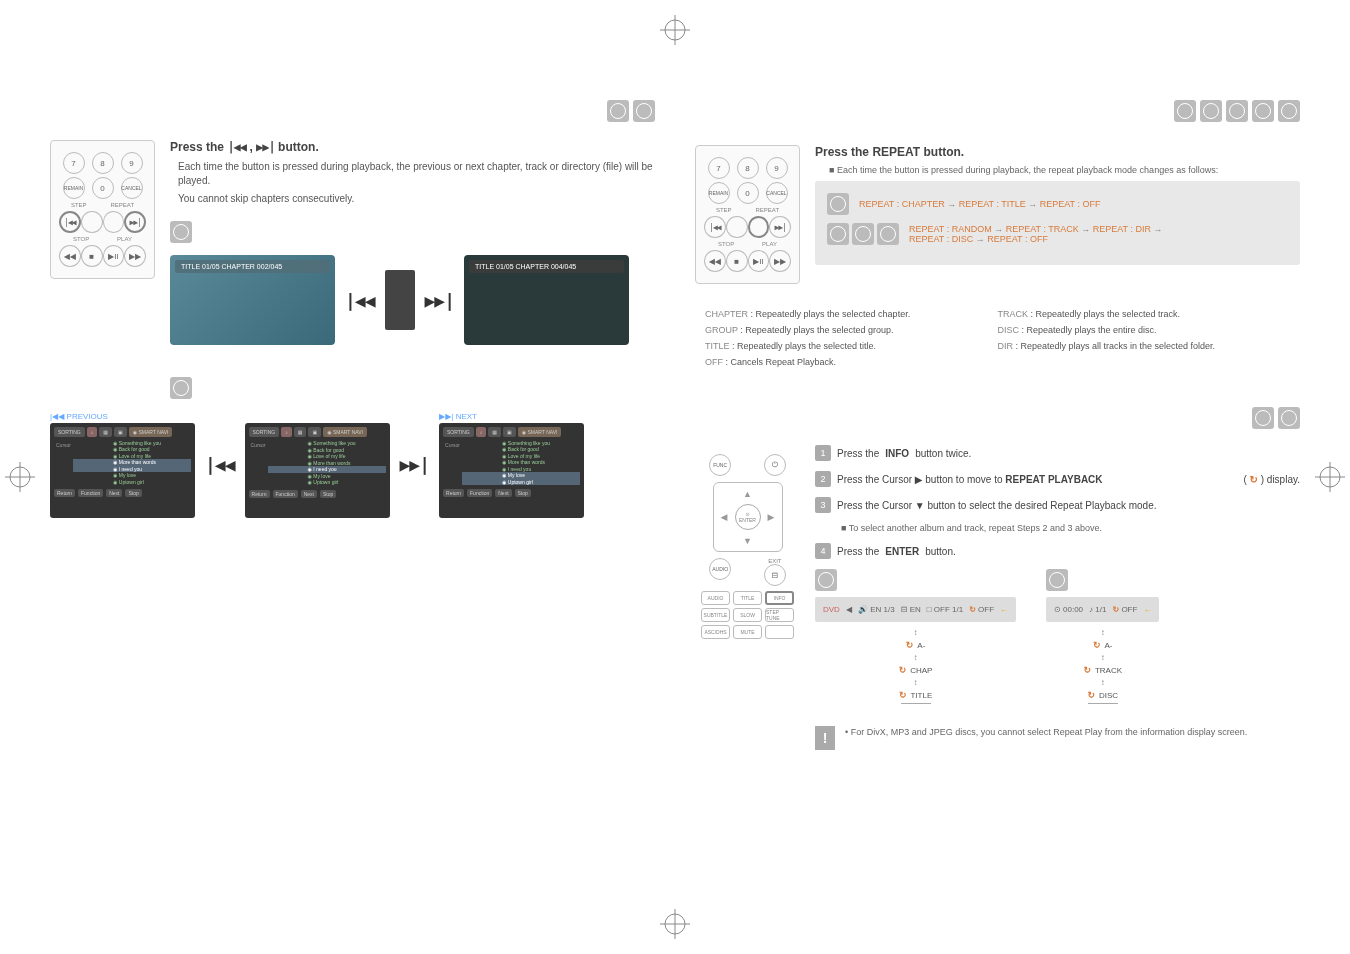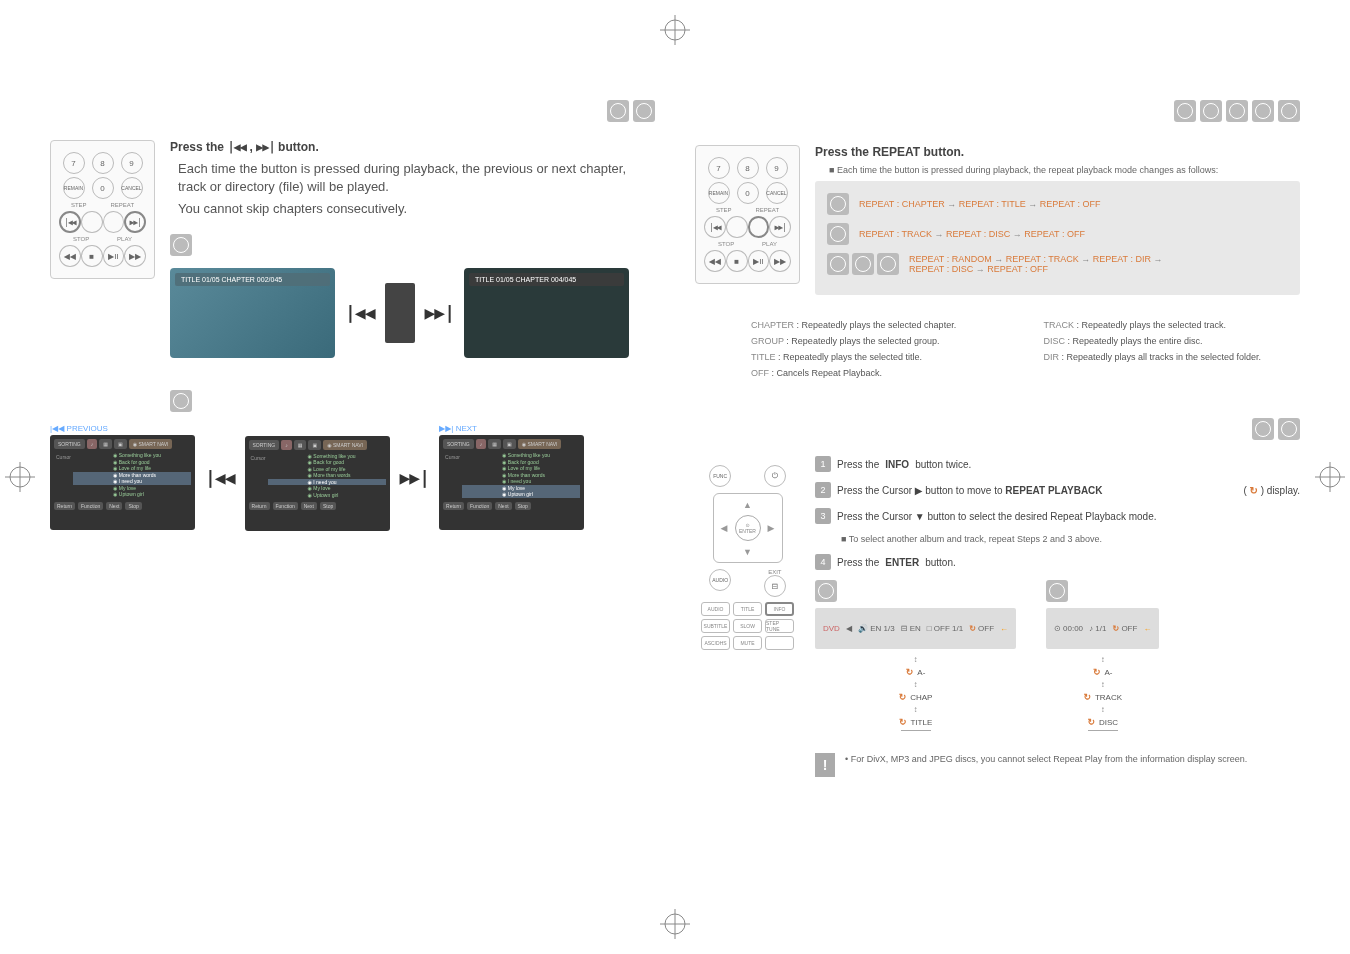--- a/index.html
+++ b/index.html
@@ -63,21 +63,21 @@
       justify-content: center; font-size: 9px; color: #fff;
     }
     .disc-icon::before {
       content: '';
       width: 14px; height: 14px; border-radius: 50%;
       border: 1px solid #fff;
       display: block;
     }
 
     h3 { font-size: 12px; font-weight: bold; color: #444; margin-bottom: 6px; }
-    .instruction-text { font-size: 13px; color: #555; line-height: 1.4; margin-bottom: 4px; padding-left: 8px; }
+    .instruction-text { font-size: 10px; color: #555; line-height: 1.4; margin-bottom: 4px; padding-left: 8px; }
     .sub-note { font-size: 9px; color: #666; padding-left: 14px; }
 
     .screenshot-row { display: flex; gap: 10px; align-items: center; margin: 12px 0; }
     .tv-screen {
       width: 165px; height: 90px;
       background: linear-gradient(135deg, #5a8a9a, #3a6a7a);
       border-radius: 4px; position: relative;
       color: #fff; font-size: 8px; padding: 5px;
     }
     .tv-screen.dark { background: #2a3a3a; }
@@ -118,35 +118,35 @@
     .repeat-lbl { color: #d97a3a; }
     .repeat-arrow { color: #888; }
 
     .definitions {
       margin-top: 25px;
       padding: 0 10px;
     }
     .def-row { display: flex; margin-bottom: 6px; font-size: 9px; color: #555; }
     .def-left { width: 50%; padding-right: 10px; }
     .def-right { width: 50%; }
-    .def-term { color: #888; margin-left: 46px; }
+    .def-term { color: #888; }
     .def-sub { font-size: 8px; color: #777; padding-left: 48px;}
 
     .section-2 { margin-top: 40px; }
     .step-row { font-size: 10px; color: #444; margin-bottom: 10px; display: flex; align-items: center; gap: 6px;}
     .step-num {
       width: 16px; height: 16px; background: #aaa; color: #fff;
       display: inline-flex; align-items: center; justify-content: center;
       font-size: 9px; border-radius: 2px;
     }
     .repeat-symbol { color: #d97a3a; font-weight: bold; }
 
     .playback-display-row { display: flex; gap: 30px; margin-top: 10px; align-items: flex-start; }
     .pb-display {
-      background: #ddd; padding: 16px 8px; border-radius: 2px;
+      background: #ddd; padding: 8px 8px; border-radius: 2px;
       font-size: 8px; color: #666; display: flex; gap: 6px;
       align-items: center;
     }
     .pb-option-list {
       margin-top: 6px; text-align: center;
     }
     .pb-opt { font-size: 8px; color: #555; margin: 3px 0; display: flex; justify-content: center; align-items: center; gap: 4px;}
     .pb-opt .repeat-symbol { font-size: 9px; }
     .pb-arrow-down { color: #888; font-size: 8px; }
     .pb-arrow-left { color: #f90; }
@@ -465,28 +465,20 @@
         <div class="repeat-info-box">
           <div class="repeat-row">
             <span class="disc-icon"></span>
             <span class="repeat-seq">
               <span class="repeat-lbl">REPEAT : CHAPTER</span> <span class="repeat-arrow">→</span>
               <span class="repeat-lbl">REPEAT : TITLE</span> <span class="repeat-arrow">→</span>
               <span class="repeat-lbl">REPEAT : OFF</span>
             </span>
           </div>
           <div class="repeat-row">
-            <span class="disc-icon"></span>
-            <span class="repeat-seq">
-              <span class="repeat-lbl">REPEAT : TRACK</span> <span class="repeat-arrow">→</span>
-              <span class="repeat-lbl">REPEAT : DISC</span> <span class="repeat-arrow">→</span>
-              <span class="repeat-lbl">REPEAT : OFF</span>
-            </span>
-          </div>
-          <div class="repeat-row">
             <span style="display:flex;gap:3px">
               <span class="disc-icon"></span>
               <span class="disc-icon"></span>
               <span class="disc-icon"></span>
             </span>
             <span class="repeat-seq">
               <span class="repeat-lbl">REPEAT : RANDOM</span> <span class="repeat-arrow">→</span>
               <span class="repeat-lbl">REPEAT : TRACK</span> <span class="repeat-arrow">→</span>
               <span class="repeat-lbl">REPEAT : DIR</span> <span class="repeat-arrow">→</span><br>
               <span class="repeat-lbl">REPEAT : DISC</span> <span class="repeat-arrow">→</span>

